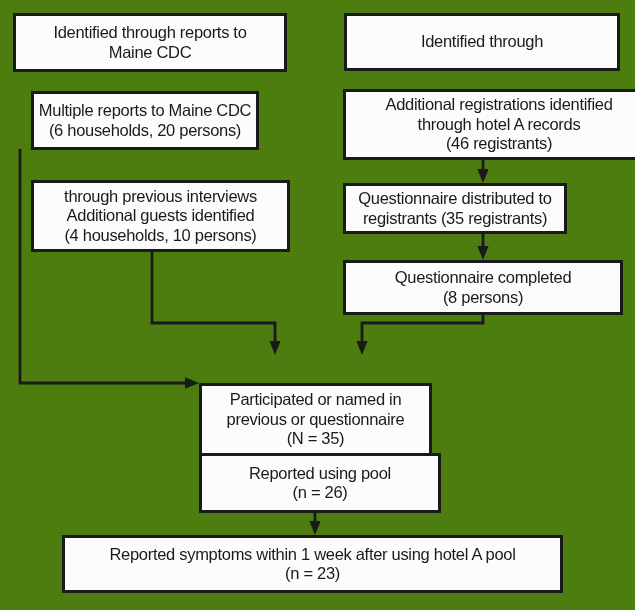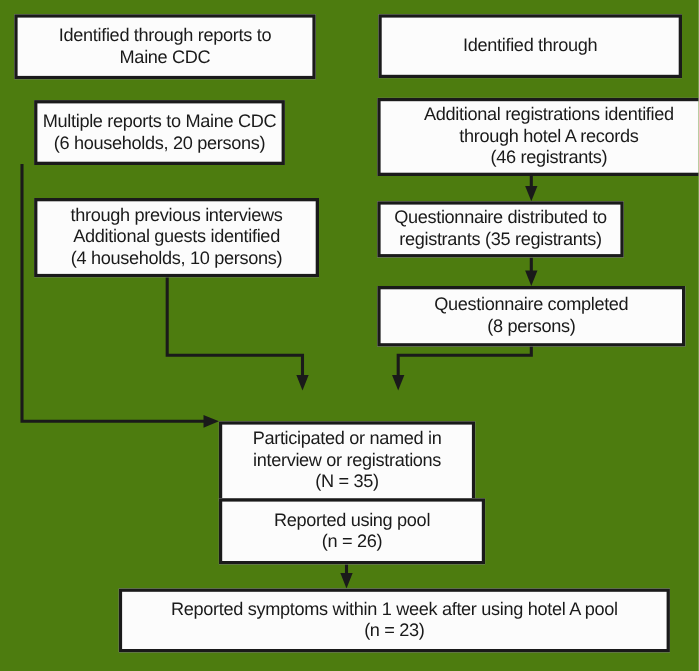--- a/index.html
+++ b/index.html
@@ -44,21 +44,21 @@
   .node .ln { white-space: nowrap; }
   #b-reports-cdc           { left: 13px;  top: 13px;  width: 274px; height: 59px; }
   #b-hotel-reg             { left: 344px; top: 13px;  width: 276px; height: 58px; }
   #b-multiple-reports      { left: 31px;  top: 91px;  width: 228px; height: 59px; }
   #b-additional-reg        { left: 343px; top: 89px;  width: 312px; height: 71px; }
   #b-additional-guests     { left: 31px;  top: 180px; width: 259px; height: 72px; }
   #b-questionnaire-dist    { left: 343px; top: 183px; width: 224px; height: 51px; }
   #b-questionnaire-compl   { left: 343px; top: 260px; width: 280px; height: 55px; }
   #b-participated          { left: 199px; top: 355px; width: 233px; height: 73px; margin-top: 28px; }
   #b-reported-pool         { left: 199px; top: 453px; width: 242px; height: 60px; }
-  #b-reported-symptoms     { left: 62px;  top: 535px; width: 501px; height: 58px; margin-left: 46px; }
+  #b-reported-symptoms     { left: 62px;  top: 535px; width: 501px; height: 58px; }
 </style>
 </head>
 <body>
 
 <div class="stage">
 
   <svg class="connectors" viewBox="0 0 635 610" xmlns="http://www.w3.org/2000/svg">
 
     <path d="M20 149 V383 H186"></path>
     <polygon points="199,383 185,377.2 185,388.8"></polygon>
@@ -113,21 +113,21 @@
     <div class="ln">registrants (35 registrants)</div>
   </div>
 
   <div class="node" id="b-questionnaire-compl">
     <div class="ln">Questionnaire completed</div>
     <div class="ln">(8 persons)</div>
   </div>
 
   <div class="node" id="b-participated">
     <div class="ln">Participated or named in</div>
-    <div class="ln">interview or registrations</div>
+    <div class="ln">previous or questionnaire</div>
     <div class="ln">(N = 35)</div>
   </div>
 
   <div class="node" id="b-reported-pool">
     <div class="ln">Reported using pool</div>
     <div class="ln">(n = 26)</div>
   </div>
 
   <div class="node" id="b-reported-symptoms">
     <div class="ln">Reported symptoms within 1 week after using hotel A pool</div>

